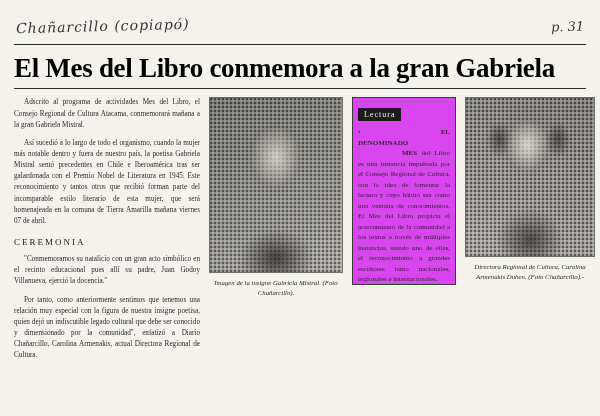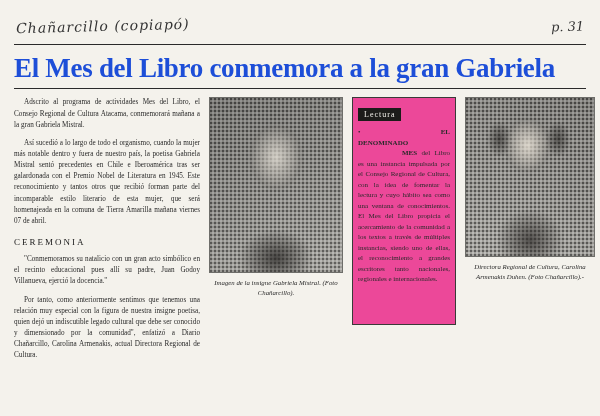--- a/index.html
+++ b/index.html
@@ -72,21 +72,21 @@
   }
 
   
   .headline {
     font-family: "Liberation Serif", serif;
     font-weight: bold;
     font-size: 27px;
     line-height: 1.05;
     letter-spacing: -0.3px;
     margin: 9px 0 6px 0;
-    color: #1d4ed8;
+    color: #000000;
   }
   .rule2 {
     border-top: 1px solid #2a2a2a;
     margin-bottom: 8px;
   }
 
   
   .content {
     display: flex;
     gap: 9px;
@@ -164,23 +164,23 @@
     font-style: italic;
     text-align: center;
     margin-top: 5px;
     color: #2a2a2a;
   }
 
   
   .box {
     border: 1px solid #3a3a38;
     padding: 5px 5px 6px 5px;
-    height: 228px;
+    height: 188px;
     box-sizing: border-box;
-    background: #ec4899;
+    background: #d946ef;
   }
   .box-tag {
     background: #1c1c1a;
     color: #f4f2ec;
     font-size: 8px;
     letter-spacing: 1px;
     padding: 2px 6px;
     display: inline-block;
     margin-bottom: 6px;
   }

